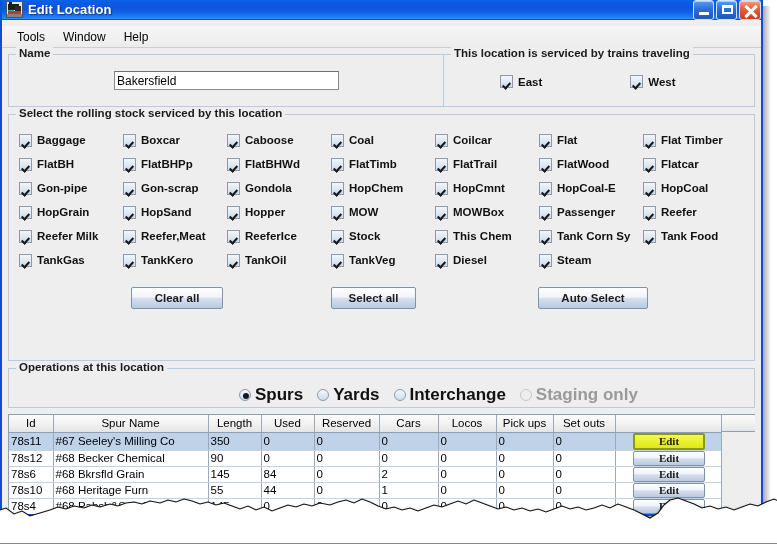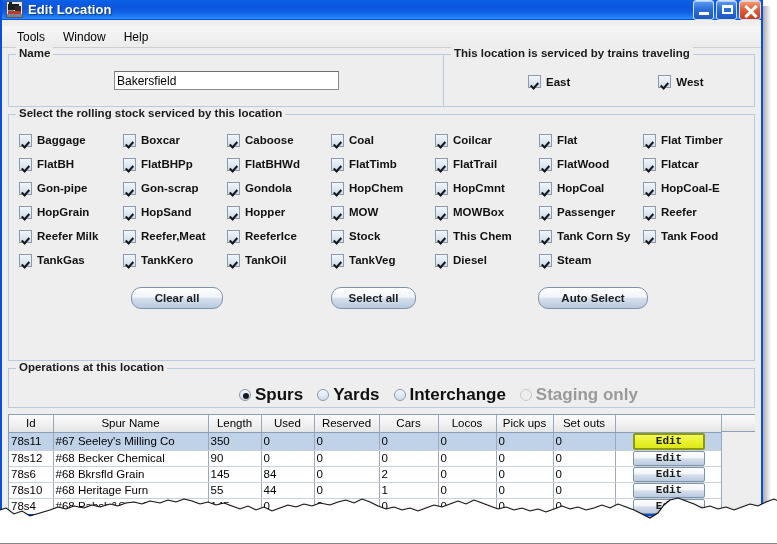--- a/index.html
+++ b/index.html
@@ -181,21 +181,21 @@
   }
 
   
   #panel-trains { left: 441px; top: 6px; width: 312px; height: 53px; }
   .trains-row {
     position: absolute; left: 0; top: 20px;
     width: 100%;
     display: flex;
   }
   .train-cb { display: flex; align-items: center; font-size: 11.5px; font-weight: bold; color:#111; }
-  .train-cb.east { margin-left: 84px; }
+  .train-cb.east { margin-left: 56px; }
   .train-cb.west { margin-left: 88px; }
 
   
   .cb {
     width: 13px; height: 13px;
     border: 1px solid #8c9aab;
     background: linear-gradient(to bottom, #f2f6fb 0%, #dfe8f2 55%, #cfdcea 100%);
     position: relative;
     flex: none;
     margin-right: 5px;
@@ -227,21 +227,21 @@
   }
   .stock-buttons {
     position: absolute; left: 0; top: 172px;
     width: 100%;
     height: 22px;
   }
   .jbtn {
     position: absolute;
     height: 22px;
     border: 1px solid #7f93ab;
-    border-radius: 10px;
+    border-radius: 2px;
     background: linear-gradient(to bottom, #fefeff 0%, #f0f4f9 46%, #d6e0ec 52%, #b9cade 100%);
     font-family: "Liberation Sans", sans-serif;
     font-size: 11.5px;
     font-weight: bold;
     color: #1b1b1b;
     cursor: default;
     padding: 0 10px;
     white-space: nowrap;
   }
   #btn-clear-all  { left: 122px; width: 92px; }
@@ -333,21 +333,21 @@
   }
   tr.sel td.edit-cell { background: #bfd2e8; }
   .edit-btn {
     display: block;
     margin: 0 auto;
     width: 72px; height: 15px;
     line-height: 13px;
     border: 1px solid #7f93ab;
     border-radius: 2px;
     background: linear-gradient(to bottom, #fefeff 0%, #f0f4f9 46%, #d6e0ec 52%, #b9cade 100%);
-    font-family: Liberation Mono, monospace;
+    font-family: Liberation Serif, serif;
     font-size: 11px;
     font-weight: bold;
     color: #1b1b1b;
     text-align: center;
     cursor: default;
     padding: 0;
   }
   .edit-btn.focused {
     background: linear-gradient(to bottom, #f2f75a 0%, #eaf22e 48%, #dde81a 100%);
     border: 2px solid #8c9a12;
@@ -512,25 +512,25 @@
             <div class="stock-cb">
               <span class="cb checked"></span>
               <span>HopChem</span>
             </div>
             <div class="stock-cb">
               <span class="cb checked"></span>
               <span>HopCmnt</span>
             </div>
             <div class="stock-cb">
               <span class="cb checked"></span>
+              <span>HopCoal-E</span>
+            </div>
+            <div class="stock-cb">
+              <span class="cb checked"></span>
               <span>HopCoal</span>
-            </div>
-            <div class="stock-cb">
-              <span class="cb checked"></span>
-              <span>HopCoal-E</span>
             </div>
             <div class="stock-cb">
               <span class="cb checked"></span>
               <span>HopGrain</span>
             </div>
             <div class="stock-cb">
               <span class="cb checked"></span>
               <span>HopSand</span>
             </div>
             <div class="stock-cb">

